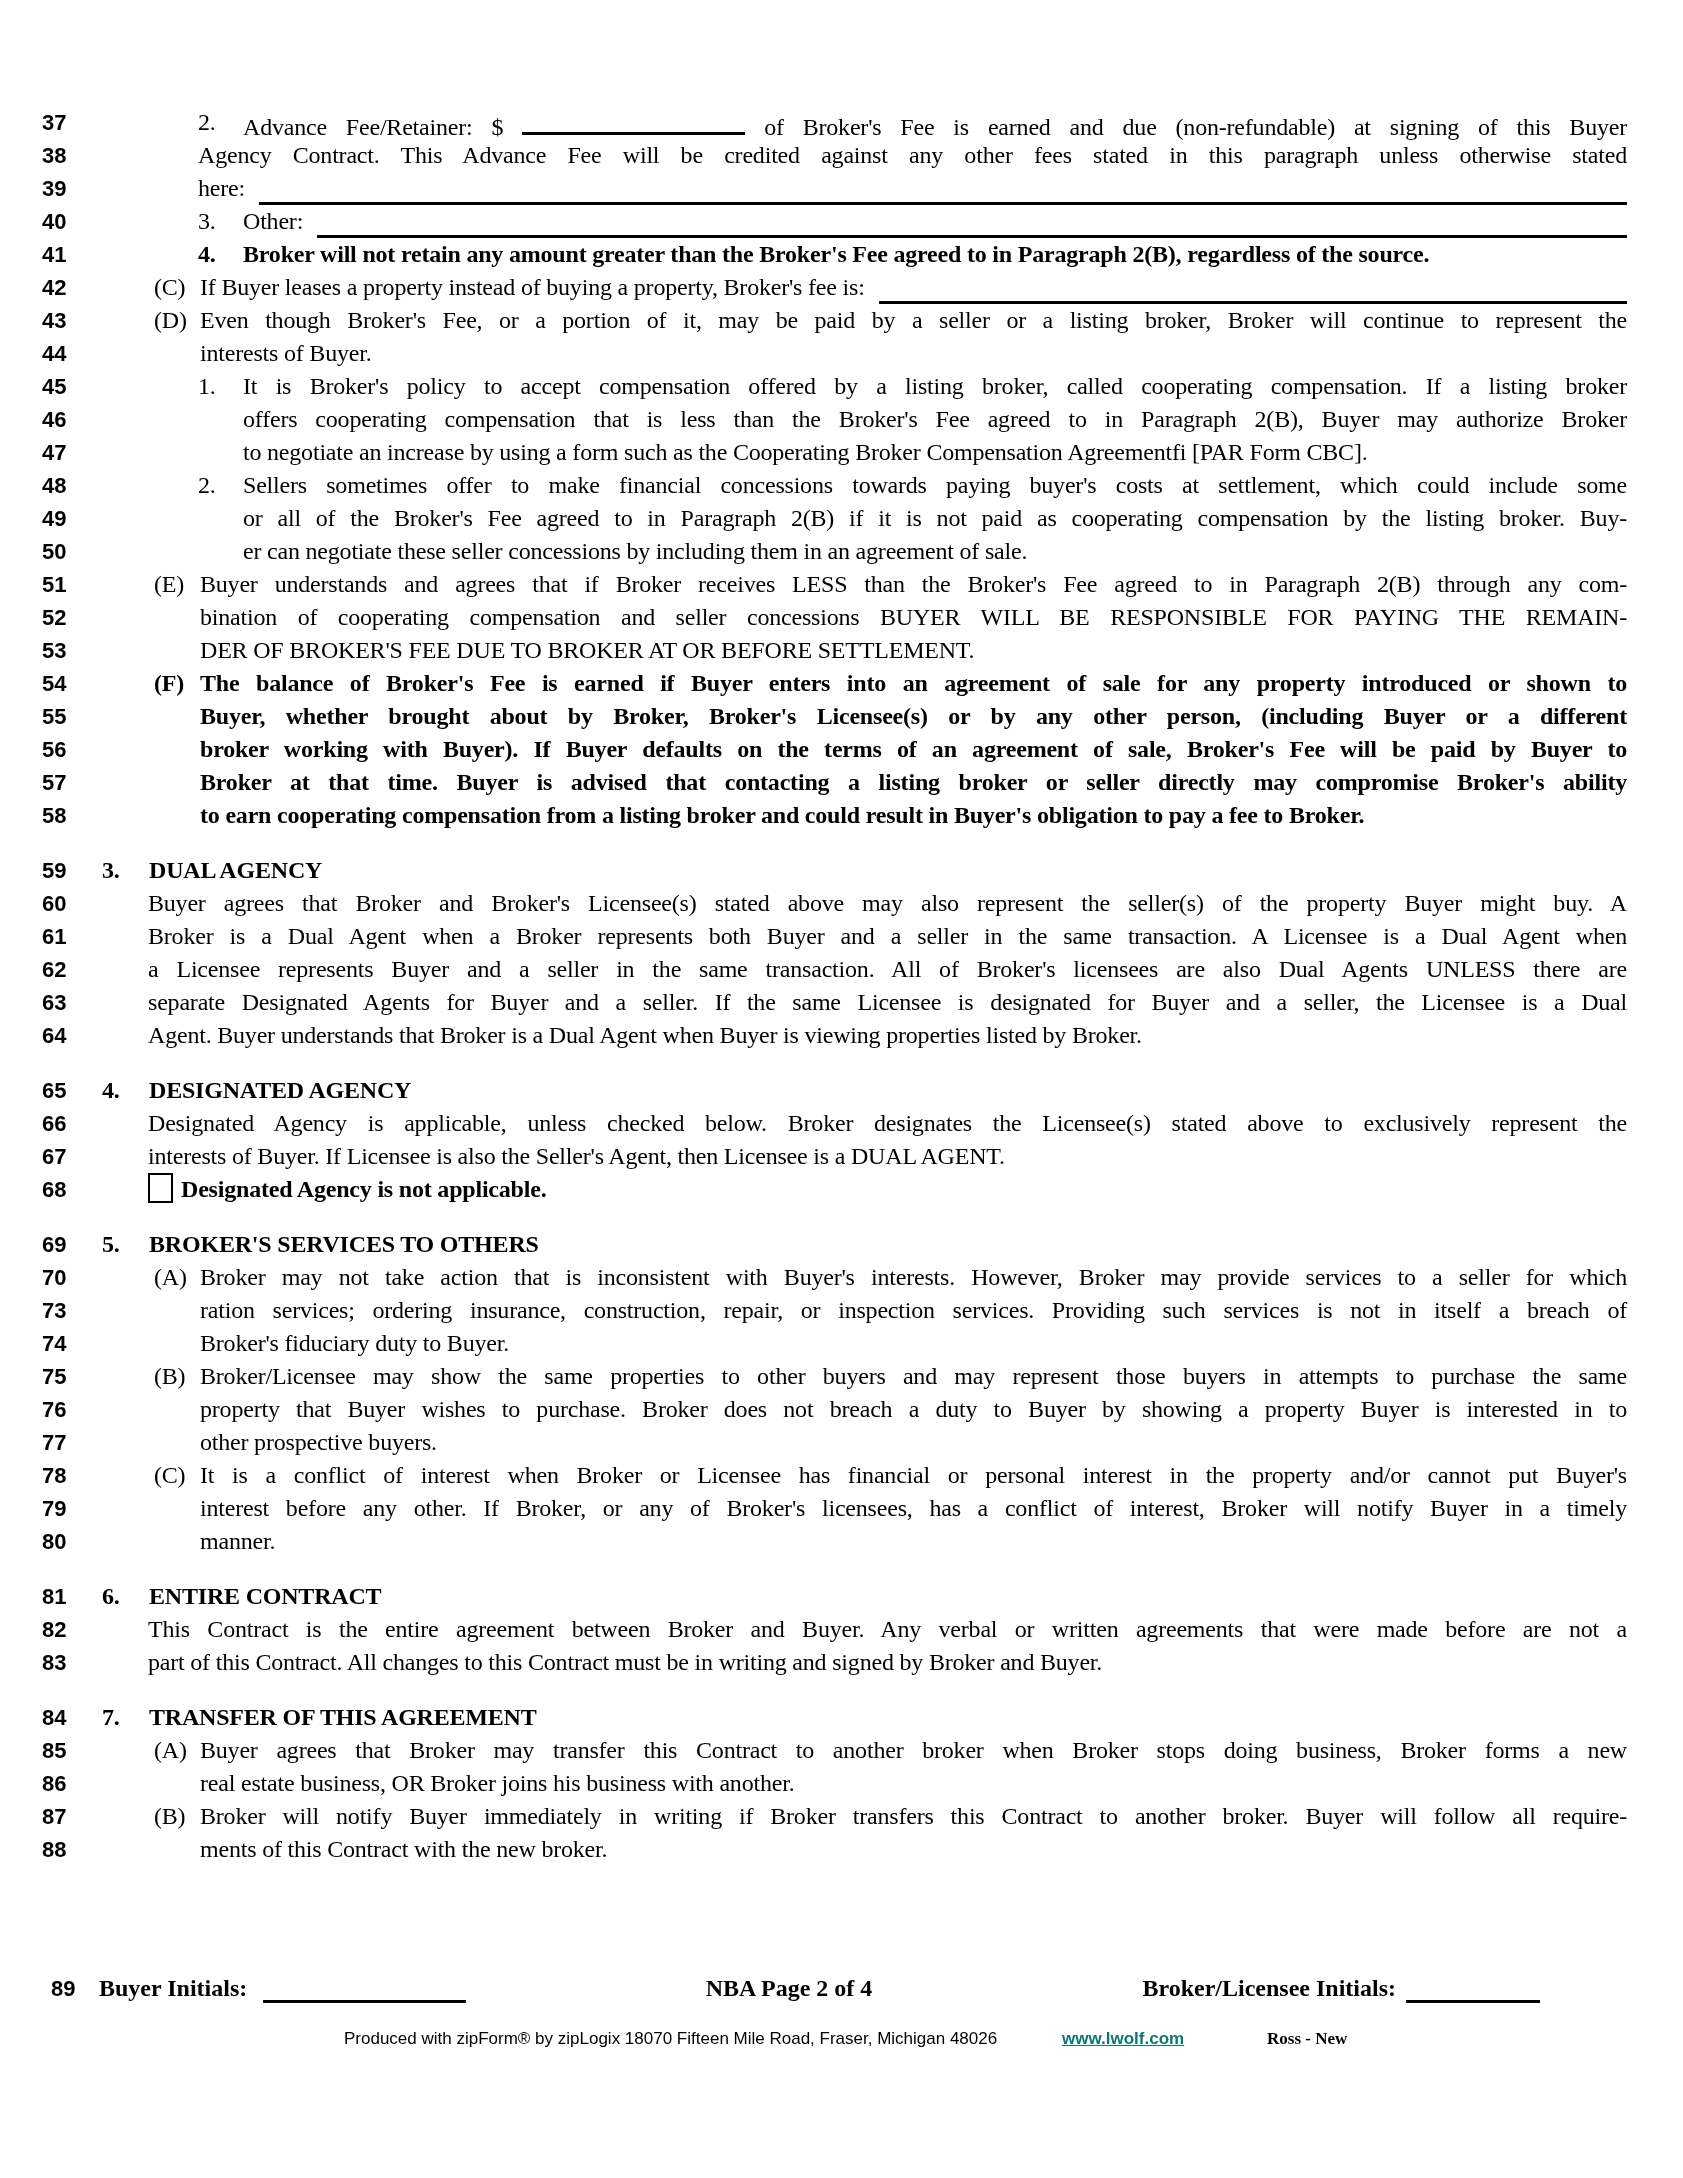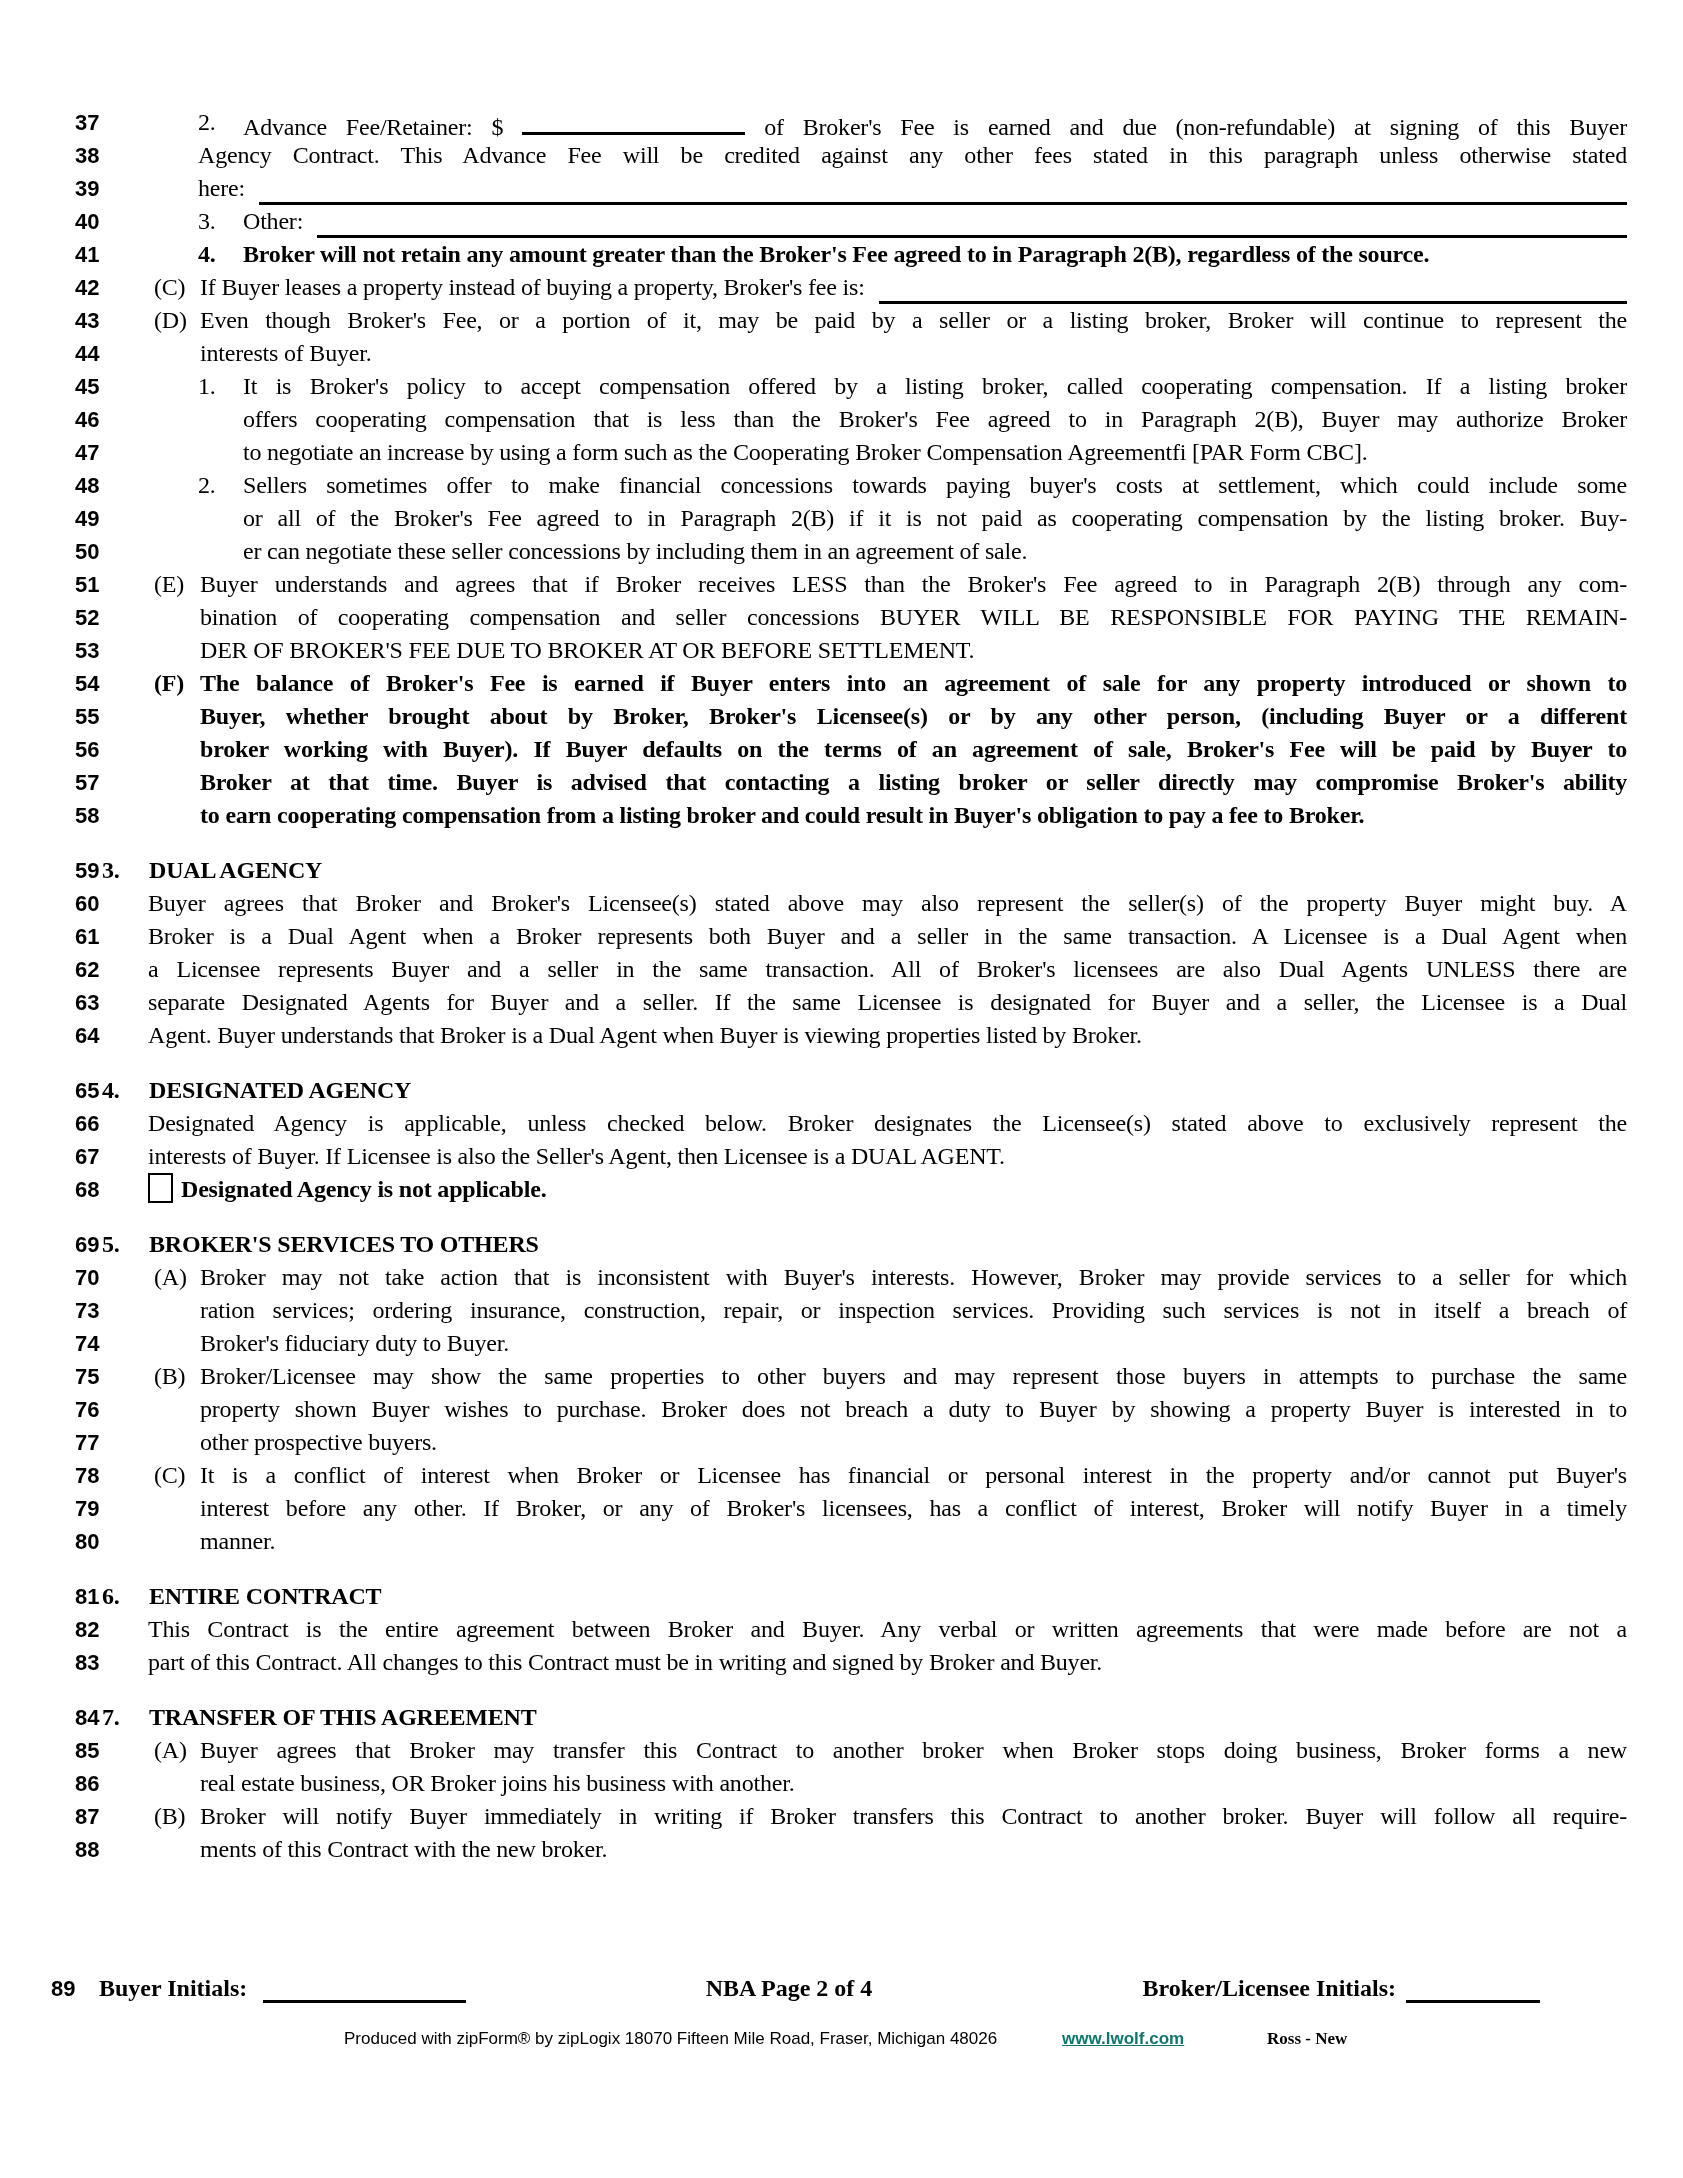--- a/index.html
+++ b/index.html
@@ -4,21 +4,21 @@
 <style>
   html,body { margin:0; padding:0; }
   body {
     width:1683px; height:2178px; background:#ffffff; color:#000;
     font-family:"Liberation Serif", serif; position:relative; overflow:hidden;
   }
   .docbody { padding-top:106px; }
   .row { display:flex; height:33px; }
   .row.gap { margin-top:22px; }
   .ln {
-    width:144px; min-width:144px; padding-left:75px; box-sizing:border-box;
+    width:144px; min-width:144px; padding-left:42px; box-sizing:border-box;
     font-family:"Liberation Sans", sans-serif; font-weight:700;
     font-size:22px; line-height:33px;
   }
   .lc {
     flex:1; margin-right:56px; font-size:24px; line-height:33px;
     position:relative; letter-spacing:-0.2px;
   }
   .j { text-align:justify; text-align-last:justify; }
   .b { font-weight:700; }
   .mk { position:absolute; }
@@ -216,21 +216,21 @@
     <div class="row" data-name="doc-line">
       <span class="ln" data-name="line-number">74</span>
       <div class="lc lcont" data-name="line-text">Broker's fiduciary duty to Buyer.</div>
     </div>
     <div class="row" data-name="doc-line">
       <span class="ln" data-name="line-number">75</span>
       <div class="lc letter j" data-name="line-text"><span class="mk" data-name="list-marker">(B)</span>Broker/Licensee may show the same properties to other buyers and may represent those buyers in attempts to purchase the same</div>
     </div>
     <div class="row" data-name="doc-line">
       <span class="ln" data-name="line-number">76</span>
-      <div class="lc lcont j" data-name="line-text">property shown Buyer wishes to purchase. Broker does not breach a duty to Buyer by showing a property Buyer is interested in to</div>
+      <div class="lc lcont j" data-name="line-text">property that Buyer wishes to purchase. Broker does not breach a duty to Buyer by showing a property Buyer is interested in to</div>
     </div>
     <div class="row" data-name="doc-line">
       <span class="ln" data-name="line-number">77</span>
       <div class="lc lcont" data-name="line-text">other prospective buyers.</div>
     </div>
     <div class="row" data-name="doc-line">
       <span class="ln" data-name="line-number">78</span>
       <div class="lc letter j" data-name="line-text"><span class="mk" data-name="list-marker">(C)</span>It is a conflict of interest when Broker or Licensee has financial or personal interest in the property and/or cannot put Buyer's</div>
     </div>
     <div class="row" data-name="doc-line">

